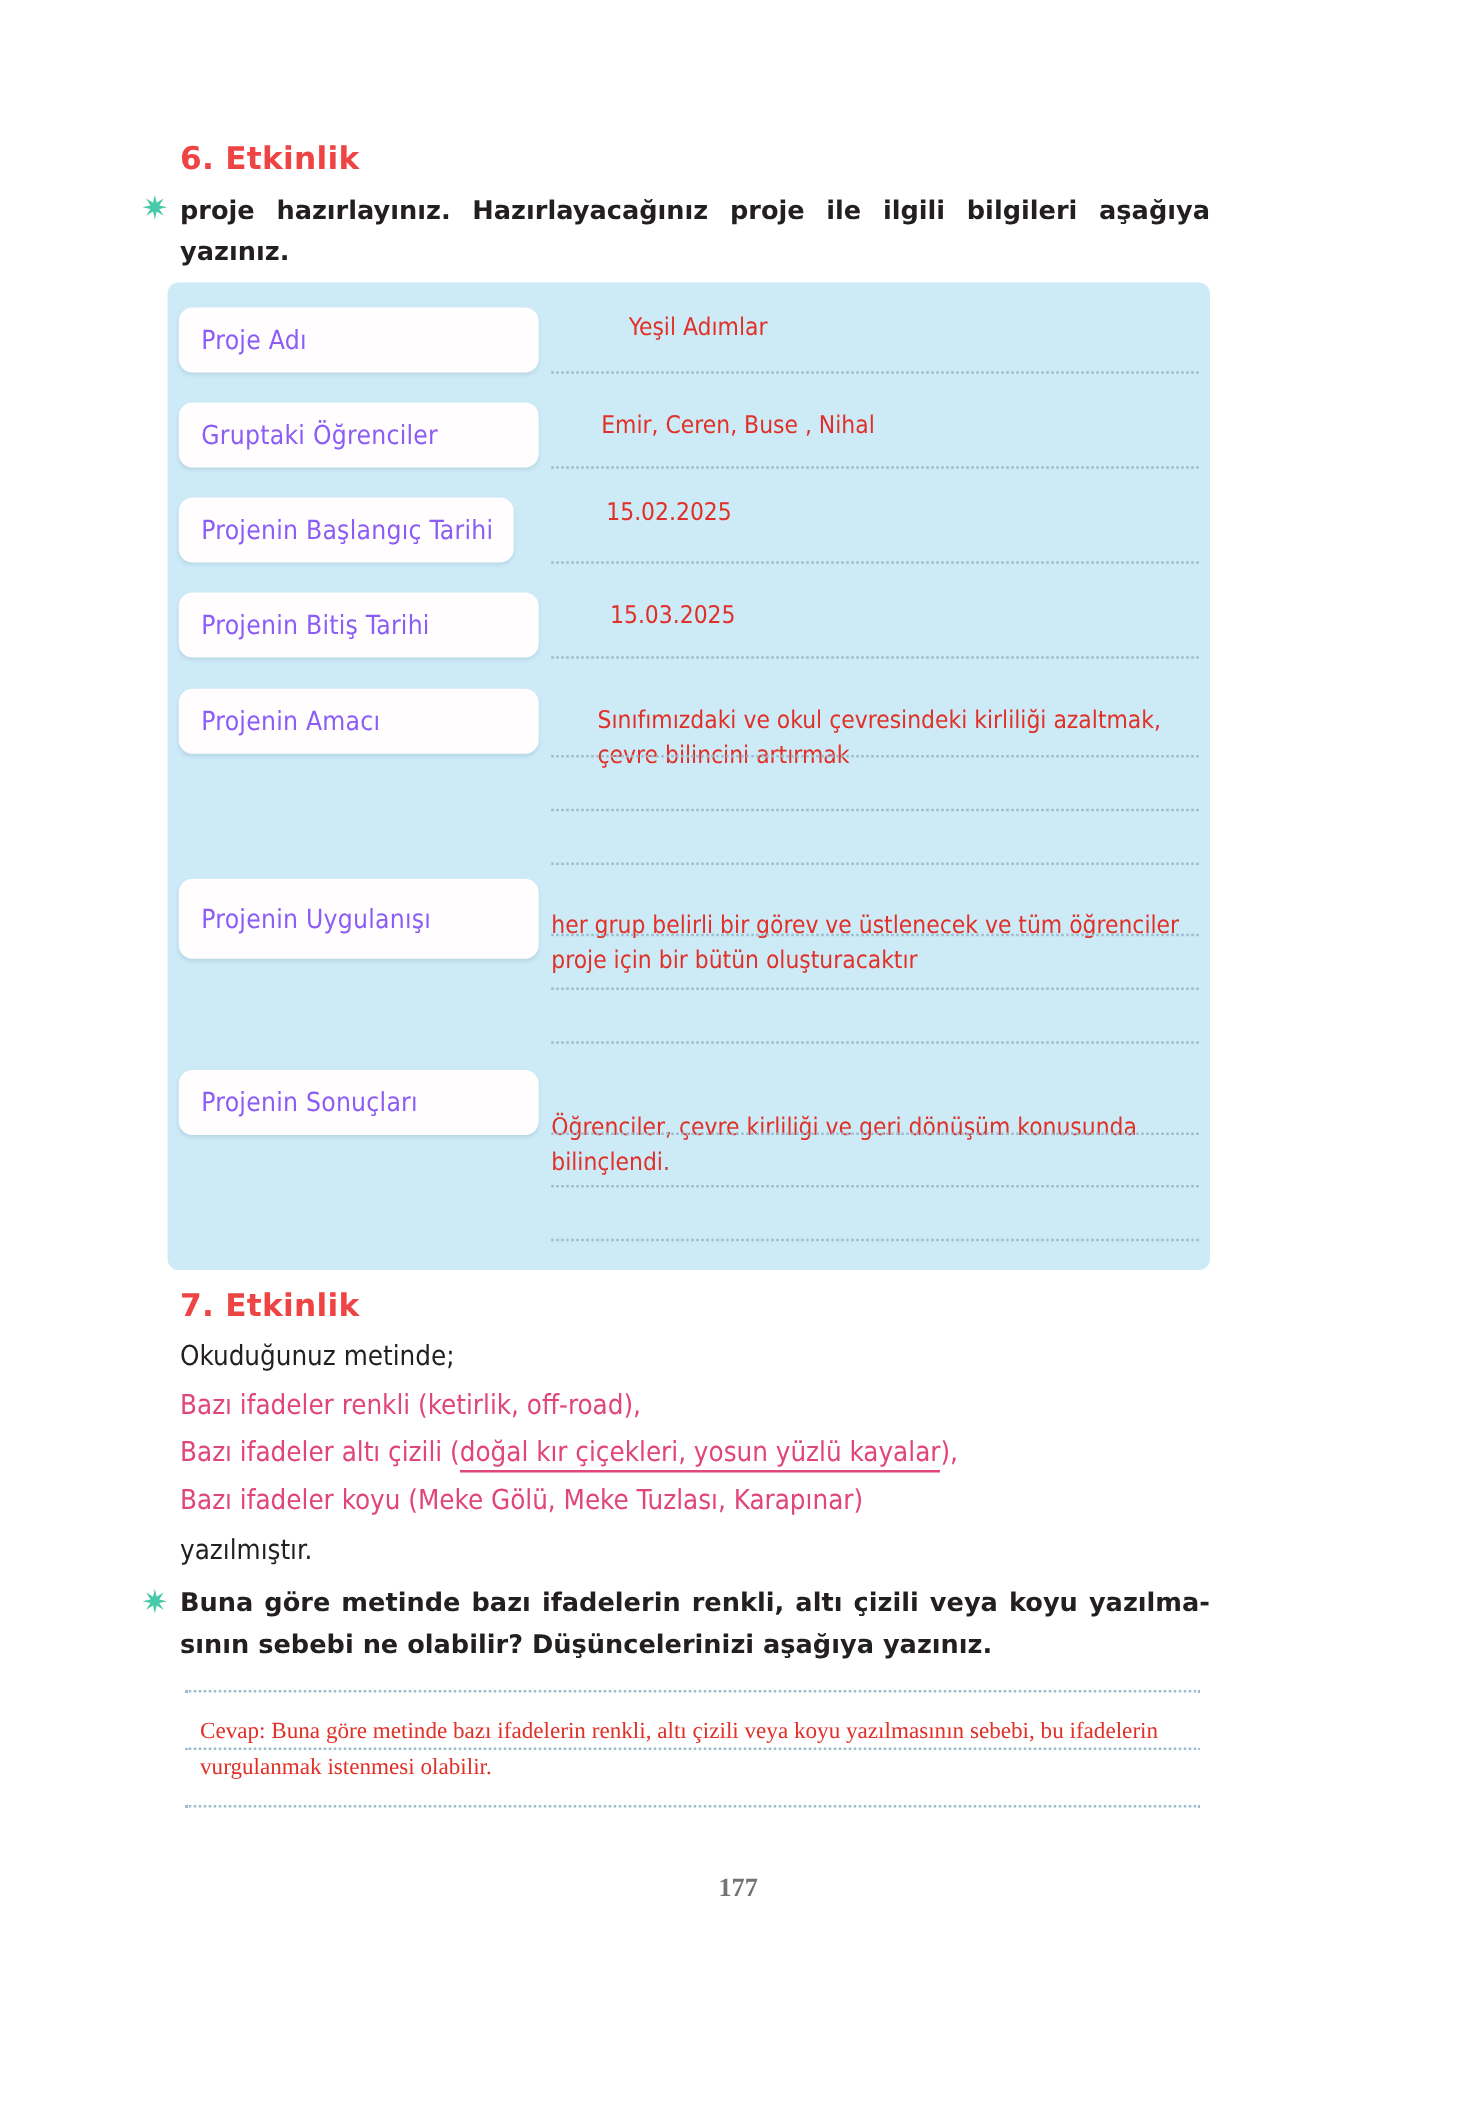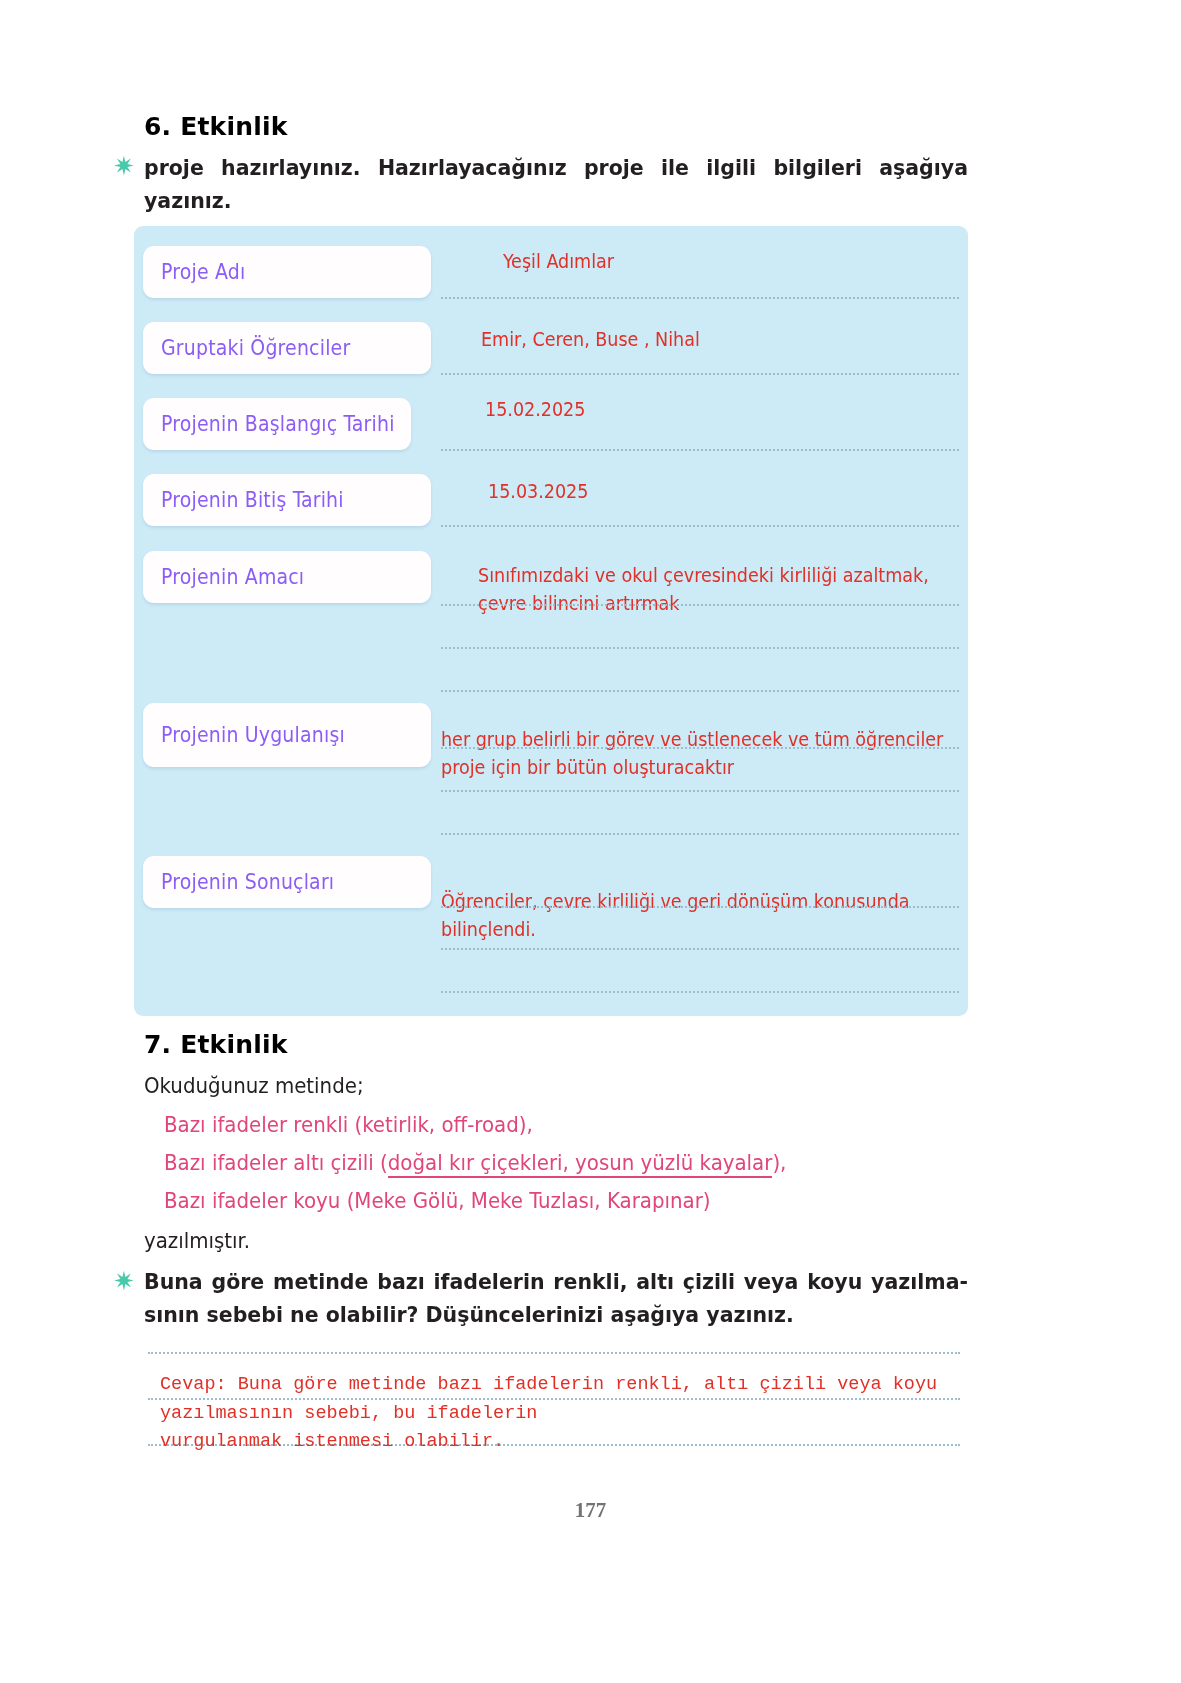--- a/index.html
+++ b/index.html
@@ -22,21 +22,21 @@
     height: 1683px;
     background: #ffffff;
   }
 
   
   .activity-heading {
     position: absolute;
     font-family: "DejaVu Sans", sans-serif;
     font-weight: bold;
     font-size: 25px;
-    color: #000000;
+    color: #ef4444;
     letter-spacing: 0.2px;
     white-space: nowrap;
   }
 
   
   .instruction {
     position: absolute;
     font-family: "DejaVu Sans", sans-serif;
     font-weight: bold;
     font-size: 20.5px;
@@ -104,31 +104,30 @@
     font-size: 22px;
     color: #231f20;
     white-space: nowrap;
   }
   .pink {
     position: absolute;
     font-family: "DejaVu Sans Condensed", "DejaVu Sans", sans-serif;
     font-size: 22px;
     color: #e0457b;
     white-space: nowrap;
-    margin-left: 20px;
   }
   .pink .uline {
     border-bottom: 2px solid #e0457b;
     padding-bottom: 1px;
   }
 
   
   .answer-bottom {
     position: absolute;
-    font-family: Liberation Mono, monospace;
+    font-family: Liberation Serif, serif;
     font-size: 18.5px;
     color: #e03027;
     line-height: 1.55;
     white-space: pre-wrap;
   }
 
   .page-number {
     position: absolute;
     font-family: Liberation Serif, serif;
     font-weight: bold;

